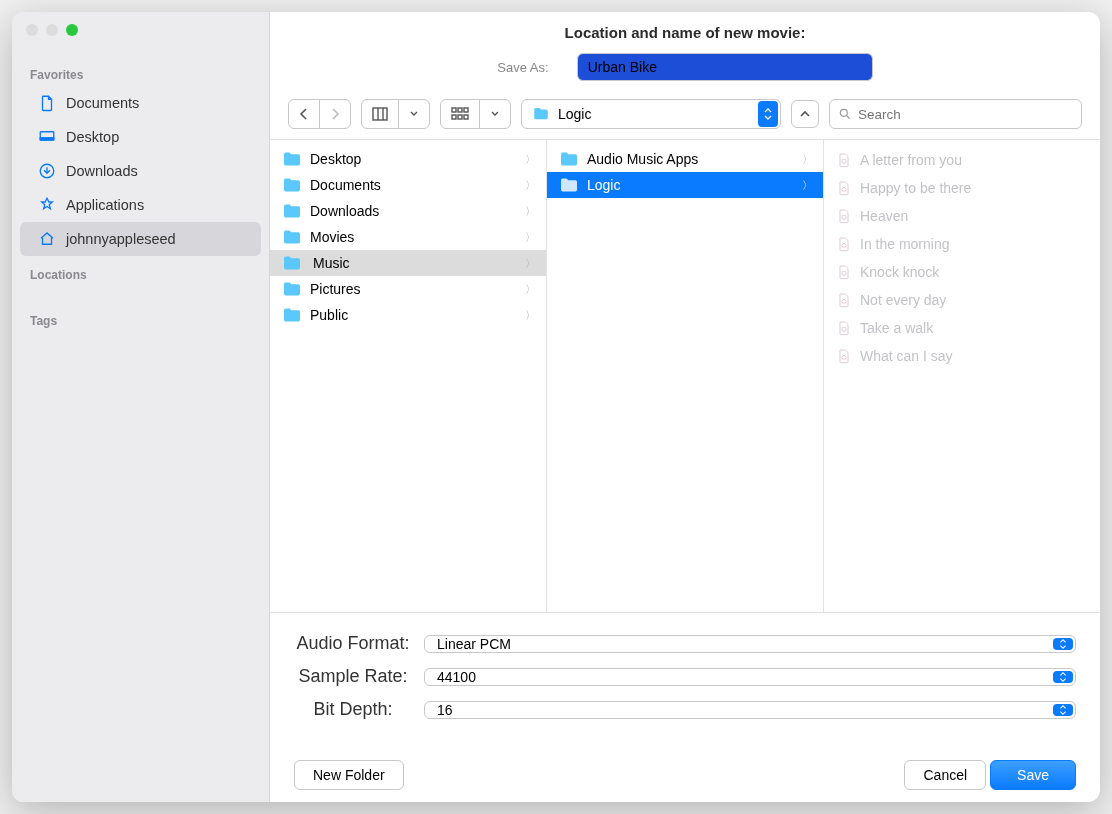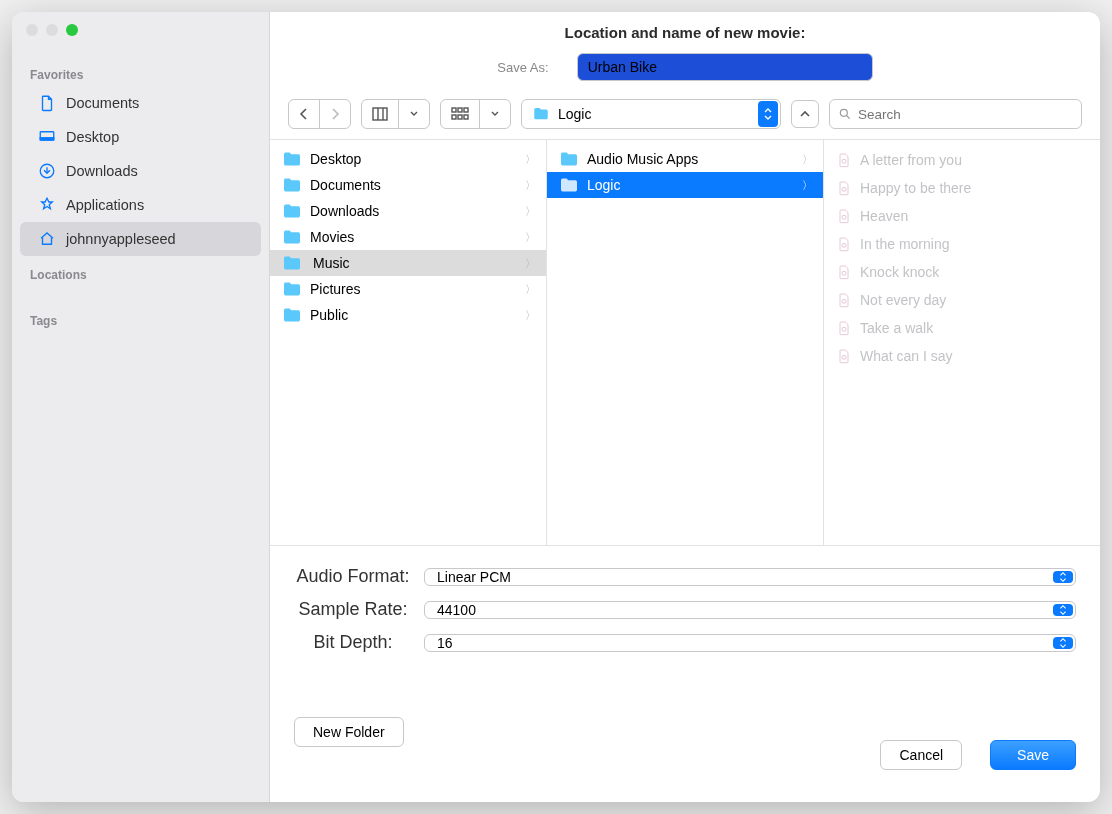--- a/index.html
+++ b/index.html
@@ -213,38 +213,38 @@
     position:absolute; right:2px; top:2px; bottom:2px;
     width:20px;
     background:#0a7aff;
     border-radius:4px;
     display:flex; flex-direction:column; align-items:center; justify-content:center;
     color:#fff; font-size:8px; line-height:8px;
   }
 
   .footer {
     display:flex; align-items:center; justify-content:space-between;
-    padding: 18px 24px 32px;
+    padding: 18px 24px 12px;
   }
   .btn {
     border:1px solid #c7c7cc;
     background:#fff;
     border-radius:6px;
     padding: 6px 18px;
     font-size:14px;
     cursor:pointer;
   }
   .btn.primary {
     background: linear-gradient(180deg,#3ca0ff,#0a7aff);
     border-color:#0a7aff;
     color:#fff;
     font-weight:500;
     padding: 6px 26px;
   }
-  .footer-right { display:flex; gap:28px;margin-top:47px; }
+  .footer-right { display:flex; gap:4px; }
 
   svg { display:block; }
 </style>
 </head>
 <body>
 
 <div class="window">
 
   <div class="traffic-lights">
     <div class="tl red"></div>

